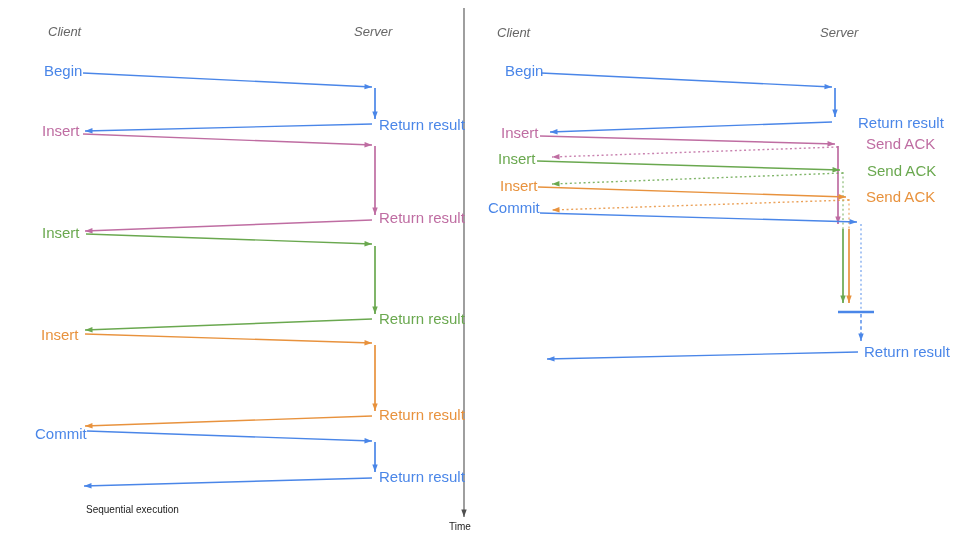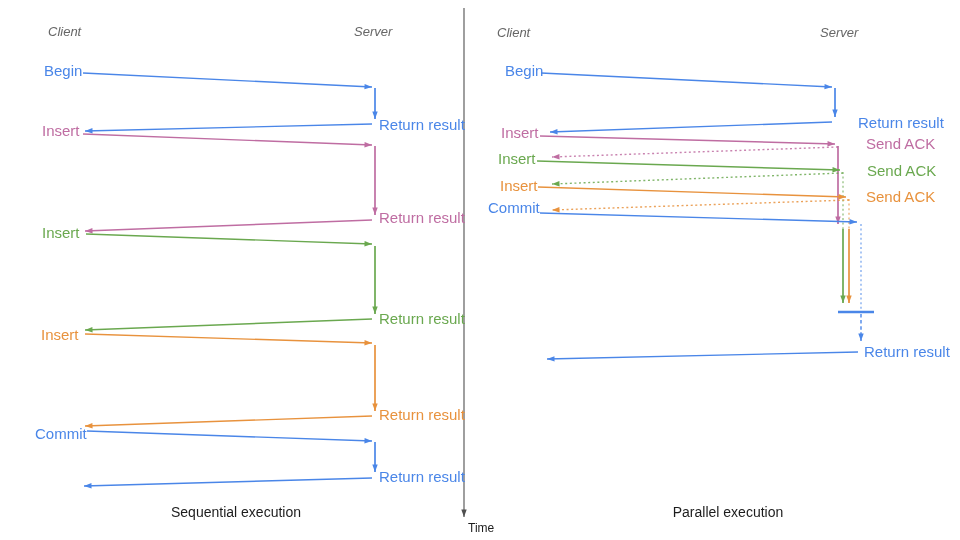--- a/index.html
+++ b/index.html
@@ -22,25 +22,25 @@
   svg line.bar{stroke-width:2.4;}
   svg polygon.ah{fill:currentColor;stroke:none;}
   .lbl{
     position:absolute;font-size:15px;line-height:13px;white-space:nowrap;
   }
   .hdr{
     position:absolute;font-size:13px;line-height:15px;font-style:italic;
     color:var(--header_gray);white-space:nowrap;
   }
   .caption{
-    position:absolute;top:504px;width:300px;text-align:center;
-    font-size:14px;color:var(--caption_black);white-space:nowrap;
+    position:absolute;top:504px;width:300px;text-align:left;
+    font-size:10px;color:var(--caption_black);white-space:nowrap;
   }
   .time{
-    position:absolute;left:468px;top:521px;font-size:12px;
+    position:absolute;left:449px;top:521px;font-size:10px;
     color:var(--caption_black);white-space:nowrap;
   }
 </style>
 </head>
 <body>
 
 <div id="stage">
 
   <svg id="wires" viewBox="0 0 960 540">
 
@@ -157,16 +157,15 @@
   <div class="lbl c-blue" style="left:505px;top:64px">Begin</div>
   <div class="lbl c-blue" style="left:858px;top:116px">Return result</div>
   <div class="lbl c-pink" style="left:501px;top:126px">Insert</div>
   <div class="lbl c-pink" style="left:866px;top:137px">Send ACK</div>
   <div class="lbl c-green" style="left:498px;top:152px">Insert</div>
   <div class="lbl c-green" style="left:867px;top:164px">Send ACK</div>
   <div class="lbl c-orange" style="left:500px;top:179px">Insert</div>
   <div class="lbl c-orange" style="left:866px;top:190px">Send ACK</div>
   <div class="lbl c-blue" style="left:488px;top:201px">Commit</div>
   <div class="lbl c-blue" style="left:864px;top:345px">Return result</div>
-  <div class="caption" style="left:578px">Parallel execution</div>
 
   <div class="time">Time</div>
 </div>
 
 </body></html>

